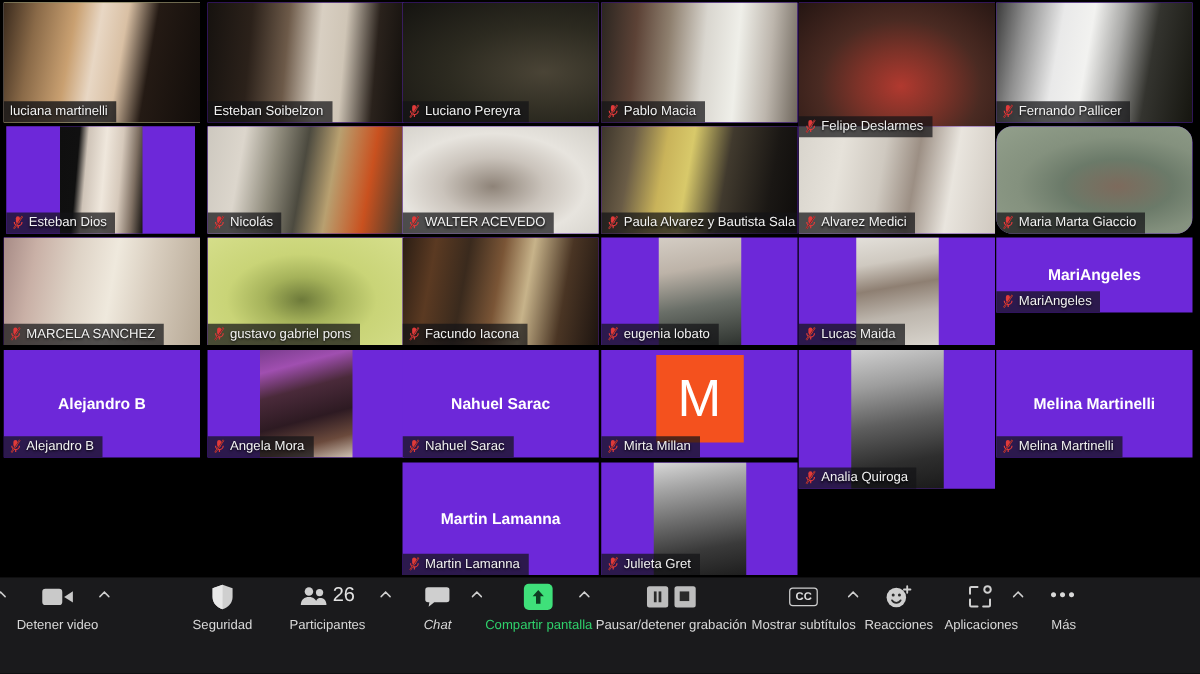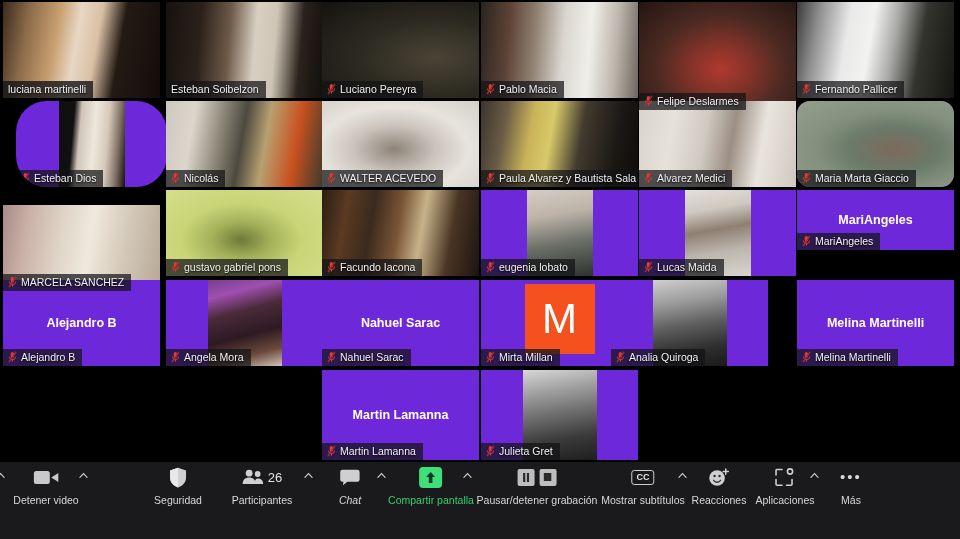--- a/index.html
+++ b/index.html
@@ -105,21 +105,21 @@
     width: 17px; height: 17px; border-radius: 2px;
     background: #bdbdbd; display: inline-flex;
     align-items: center; justify-content: center;
   }
   .rec-row { display: flex; gap: 5px; align-items: center; }
   .cc-box {
     border: 1.5px solid #cfcfcf; border-radius: 3px;
     font-size: 9px; font-weight: bold; color: #e0e0e0;
     padding: 1px 4px; line-height: 11px;
   }
-  .count { font-size: 13px; color: #e2e2e2; margin-left: 2px; }
+  .count { font-size: 16px; color: #e2e2e2; margin-left: 2px; }
   .dots { letter-spacing: 2px; font-size: 15px; color: #d8d8d8; line-height: 14px; }
 </style>
 </head>
 <body>
 
 <div id="app">
 
   <div id="gallery">
       <div class="tile speaking" style="left: 3px; top: 2px; width: 157px; height: 96px;">
         <div class="cam " style="background:linear-gradient(100deg,#3a2a1d 0%,#8a6a48 16%,#c9a071 34%,#e8d7c4 46%,#d9c0a4 58%,#241a14 72%,#120d0a 100%)"></div>
@@ -178,21 +178,21 @@
           <svg class="mic-muted" viewBox="0 0 10 13">
             <rect x="3.0" y="1.0" width="3.6" height="6.2" rx="1.8" fill="#e03a3a"></rect>
             <path d="M1.6 6.0 a3.4 3.4 0 0 0 6.8 0" stroke="#e03a3a" stroke-width="1.1" fill="none"></path>
             <rect x="4.5" y="9.0" width="1.1" height="2.6" fill="#e03a3a"></rect>
             <line x1="1.2" y1="12.1" x2="8.8" y2="0.9" stroke="#e03a3a" stroke-width="1.5"></line>
             <line x1="1.2" y1="12.1" x2="8.8" y2="0.9" stroke="#1b1b1d" stroke-width="0.5"></line>
           </svg>
           <span class="nm">Fernando Pallicer</span>
         </div>
       </div>
-      <div class="tile" style="left: 16px; top: 101px; width: 151px; height: 86px; border-radius: 31px;">
+      <div class="tile" style="left: 5px; top: 101px; width: 151px; height: 86px;">
         <div class="avatar" style="background:linear-gradient(95deg,#0f0f0f 0%,#101010 22%,#cfc4b8 32%,#efe7dc 52%,#d6c9bb 70%,#7e6f62 86%,#141210 100%)"></div>
         <div class="plate">
           <svg class="mic-muted" viewBox="0 0 10 13">
             <rect x="3.0" y="1.0" width="3.6" height="6.2" rx="1.8" fill="#e03a3a"></rect>
             <path d="M1.6 6.0 a3.4 3.4 0 0 0 6.8 0" stroke="#e03a3a" stroke-width="1.1" fill="none"></path>
             <rect x="4.5" y="9.0" width="1.1" height="2.6" fill="#e03a3a"></rect>
             <line x1="1.2" y1="12.1" x2="8.8" y2="0.9" stroke="#e03a3a" stroke-width="1.5"></line>
             <line x1="1.2" y1="12.1" x2="8.8" y2="0.9" stroke="#1b1b1d" stroke-width="0.5"></line>
           </svg>
           <span class="nm">Esteban Dios</span>
@@ -256,21 +256,21 @@
           <svg class="mic-muted" viewBox="0 0 10 13">
             <rect x="3.0" y="1.0" width="3.6" height="6.2" rx="1.8" fill="#e03a3a"></rect>
             <path d="M1.6 6.0 a3.4 3.4 0 0 0 6.8 0" stroke="#e03a3a" stroke-width="1.1" fill="none"></path>
             <rect x="4.5" y="9.0" width="1.1" height="2.6" fill="#e03a3a"></rect>
             <line x1="1.2" y1="12.1" x2="8.8" y2="0.9" stroke="#e03a3a" stroke-width="1.5"></line>
             <line x1="1.2" y1="12.1" x2="8.8" y2="0.9" stroke="#1b1b1d" stroke-width="0.5"></line>
           </svg>
           <span class="nm">Maria Marta Giaccio</span>
         </div>
       </div>
-      <div class="tile" style="left: 3px; top: 205px; width: 157px; height: 86px;">
+      <div class="tile" style="left: 3px; top: 190px; width: 157px; height: 86px;">
         <div class="cam " style="background:linear-gradient(100deg,#a78b86 0%,#c9b0a6 16%,#ded3c6 36%,#efe9dd 54%,#d8cdbe 72%,#b6a895 100%)"></div>
         <div class="plate">
           <svg class="mic-muted" viewBox="0 0 10 13">
             <rect x="3.0" y="1.0" width="3.6" height="6.2" rx="1.8" fill="#e03a3a"></rect>
             <path d="M1.6 6.0 a3.4 3.4 0 0 0 6.8 0" stroke="#e03a3a" stroke-width="1.1" fill="none"></path>
             <rect x="4.5" y="9.0" width="1.1" height="2.6" fill="#e03a3a"></rect>
             <line x1="1.2" y1="12.1" x2="8.8" y2="0.9" stroke="#e03a3a" stroke-width="1.5"></line>
             <line x1="1.2" y1="12.1" x2="8.8" y2="0.9" stroke="#1b1b1d" stroke-width="0.5"></line>
           </svg>
           <span class="nm">MARCELA SANCHEZ</span>
@@ -386,21 +386,21 @@
           <svg class="mic-muted" viewBox="0 0 10 13">
             <rect x="3.0" y="1.0" width="3.6" height="6.2" rx="1.8" fill="#e03a3a"></rect>
             <path d="M1.6 6.0 a3.4 3.4 0 0 0 6.8 0" stroke="#e03a3a" stroke-width="1.1" fill="none"></path>
             <rect x="4.5" y="9.0" width="1.1" height="2.6" fill="#e03a3a"></rect>
             <line x1="1.2" y1="12.1" x2="8.8" y2="0.9" stroke="#e03a3a" stroke-width="1.5"></line>
             <line x1="1.2" y1="12.1" x2="8.8" y2="0.9" stroke="#1b1b1d" stroke-width="0.5"></line>
           </svg>
           <span class="nm">Mirta Millan</span>
         </div>
       </div>
-      <div class="tile" style="left: 611px; top: 280px; width: 157px; height: 86px;">
+      <div class="tile" style="left: 639px; top: 280px; width: 157px; height: 111px;">
         <div class="avatar tall" style="background:linear-gradient(170deg,#cfcfcf 0%,#9d9d9d 26%,#5e5e5e 52%,#2e2e2e 78%,#1a1a1a 100%)"></div>
         <div class="plate">
           <svg class="mic-muted" viewBox="0 0 10 13">
             <rect x="3.0" y="1.0" width="3.6" height="6.2" rx="1.8" fill="#e03a3a"></rect>
             <path d="M1.6 6.0 a3.4 3.4 0 0 0 6.8 0" stroke="#e03a3a" stroke-width="1.1" fill="none"></path>
             <rect x="4.5" y="9.0" width="1.1" height="2.6" fill="#e03a3a"></rect>
             <line x1="1.2" y1="12.1" x2="8.8" y2="0.9" stroke="#e03a3a" stroke-width="1.5"></line>
             <line x1="1.2" y1="12.1" x2="8.8" y2="0.9" stroke="#1b1b1d" stroke-width="0.5"></line>
           </svg>
           <span class="nm">Analia Quiroga</span>

